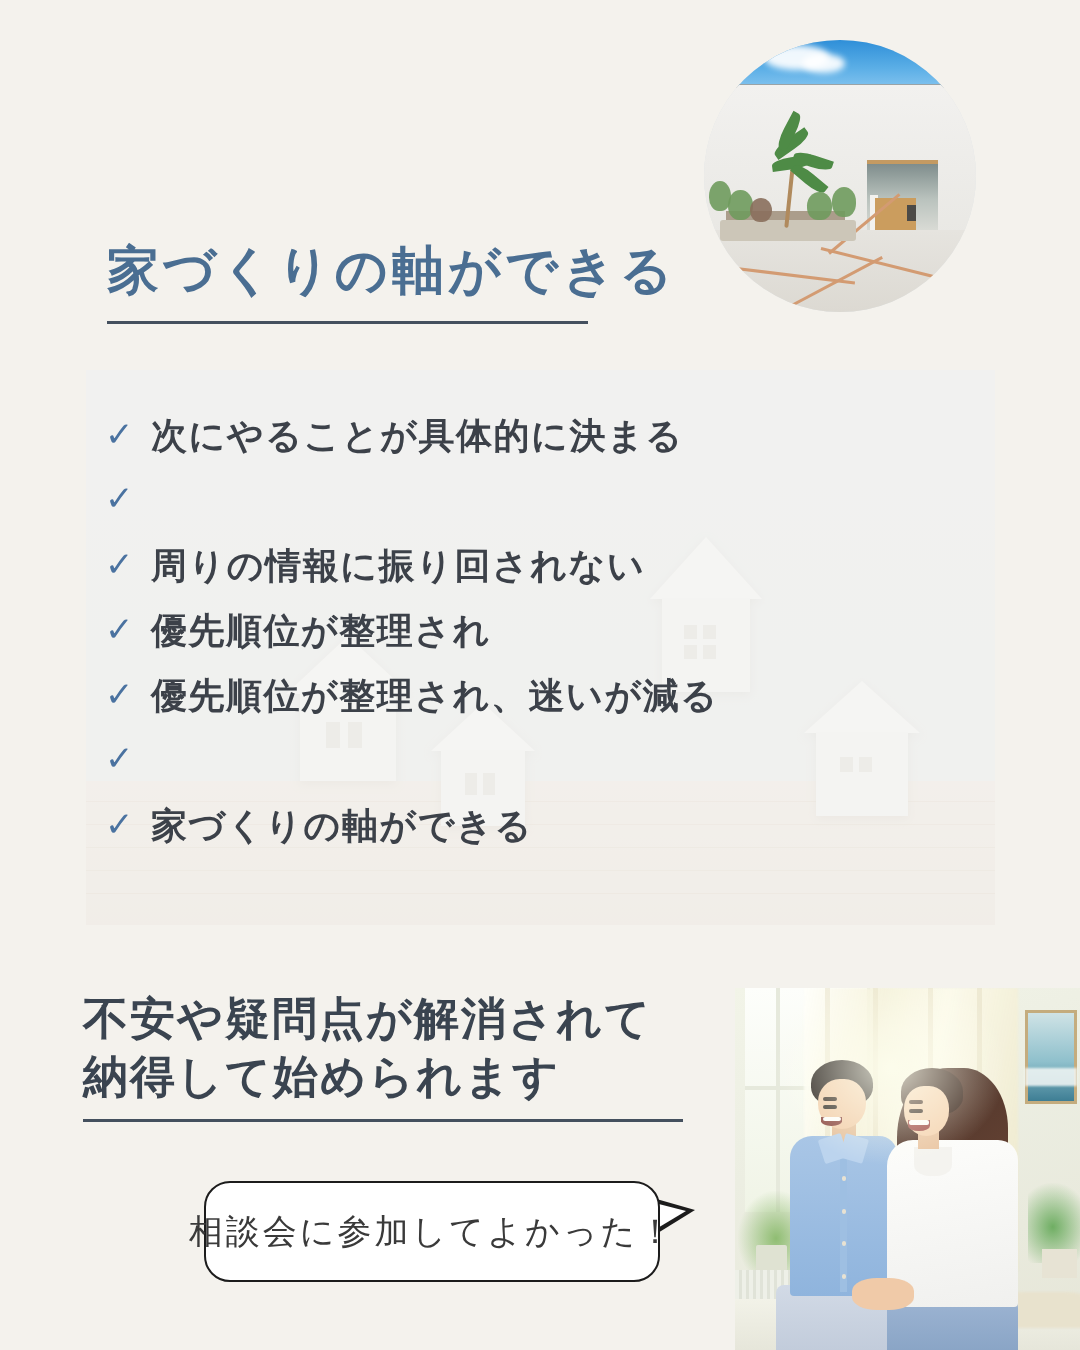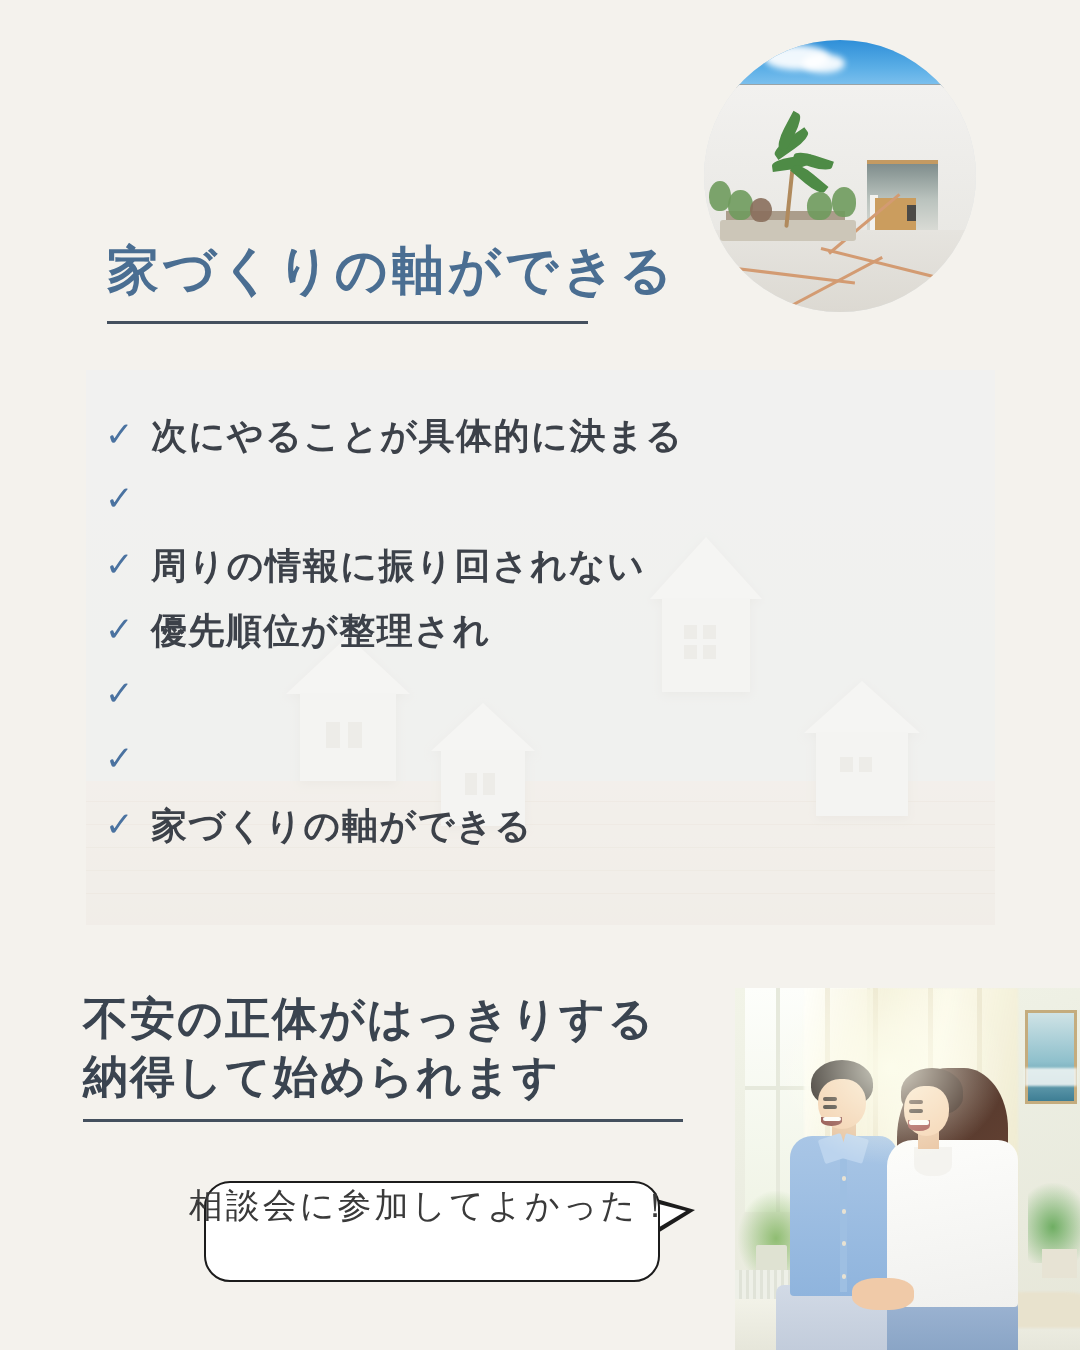--- a/index.html
+++ b/index.html
@@ -173,21 +173,21 @@
   .bubble-wrap {
     position:absolute; left:204px; top:1181px;
     width:500px; height:101px;
   }
   .bubble {
     position:absolute; left:0; top:0;
     width:456px; height:101px;
     border:2.5px solid #1c1c1c;
     border-radius:26px;
     background:#ffffff;
-    display:flex; align-items:flex-start; justify-content:center;
+    display:flex; align-items:center; justify-content:center;
   }
   .bubble-text {
     font-family:"Liberation Serif", serif;
     font-size:34px; color:#3a3a3a; letter-spacing:3px;
     white-space:nowrap;
   }
   .bubble-tail {
     position:absolute; left:449px; top:17px;
     width:0; height:0;
     border-top:12px solid transparent;
@@ -448,33 +448,34 @@
     <div class="check-row">
       <span class="check-mark">✓</span>
       <span class="check-text">周りの情報に振り回されない</span>
     </div>
     <div class="check-row">
       <span class="check-mark">✓</span>
       <span class="check-text">優先順位が整理され</span>
     </div>
     <div class="check-row">
       <span class="check-mark">✓</span>
+      <span class="check-text">優先順位が整理され、迷いが減る</span>
     </div>
     <div class="check-row">
       <span class="check-mark">✓</span>
     </div>
     <div class="check-row">
       <span class="check-mark">✓</span>
       <span class="check-text">家づくりの軸ができる</span>
     </div>
   </div>
 </div>
 
 <div class="sub-heading">
-  <div>不安の正体がはっきりする</div>
+  <div>不安や疑問点が解消されて</div>
   <div>納得して始められます</div>
 </div>
 <div class="sub-rule"></div>
 
 <div class="bubble-wrap">
   <div class="bubble-tail"></div>
   <div class="bubble-tail-in"></div>
   <div class="bubble">
     <span class="bubble-text">相談会に参加してよかった！</span>
   </div>

